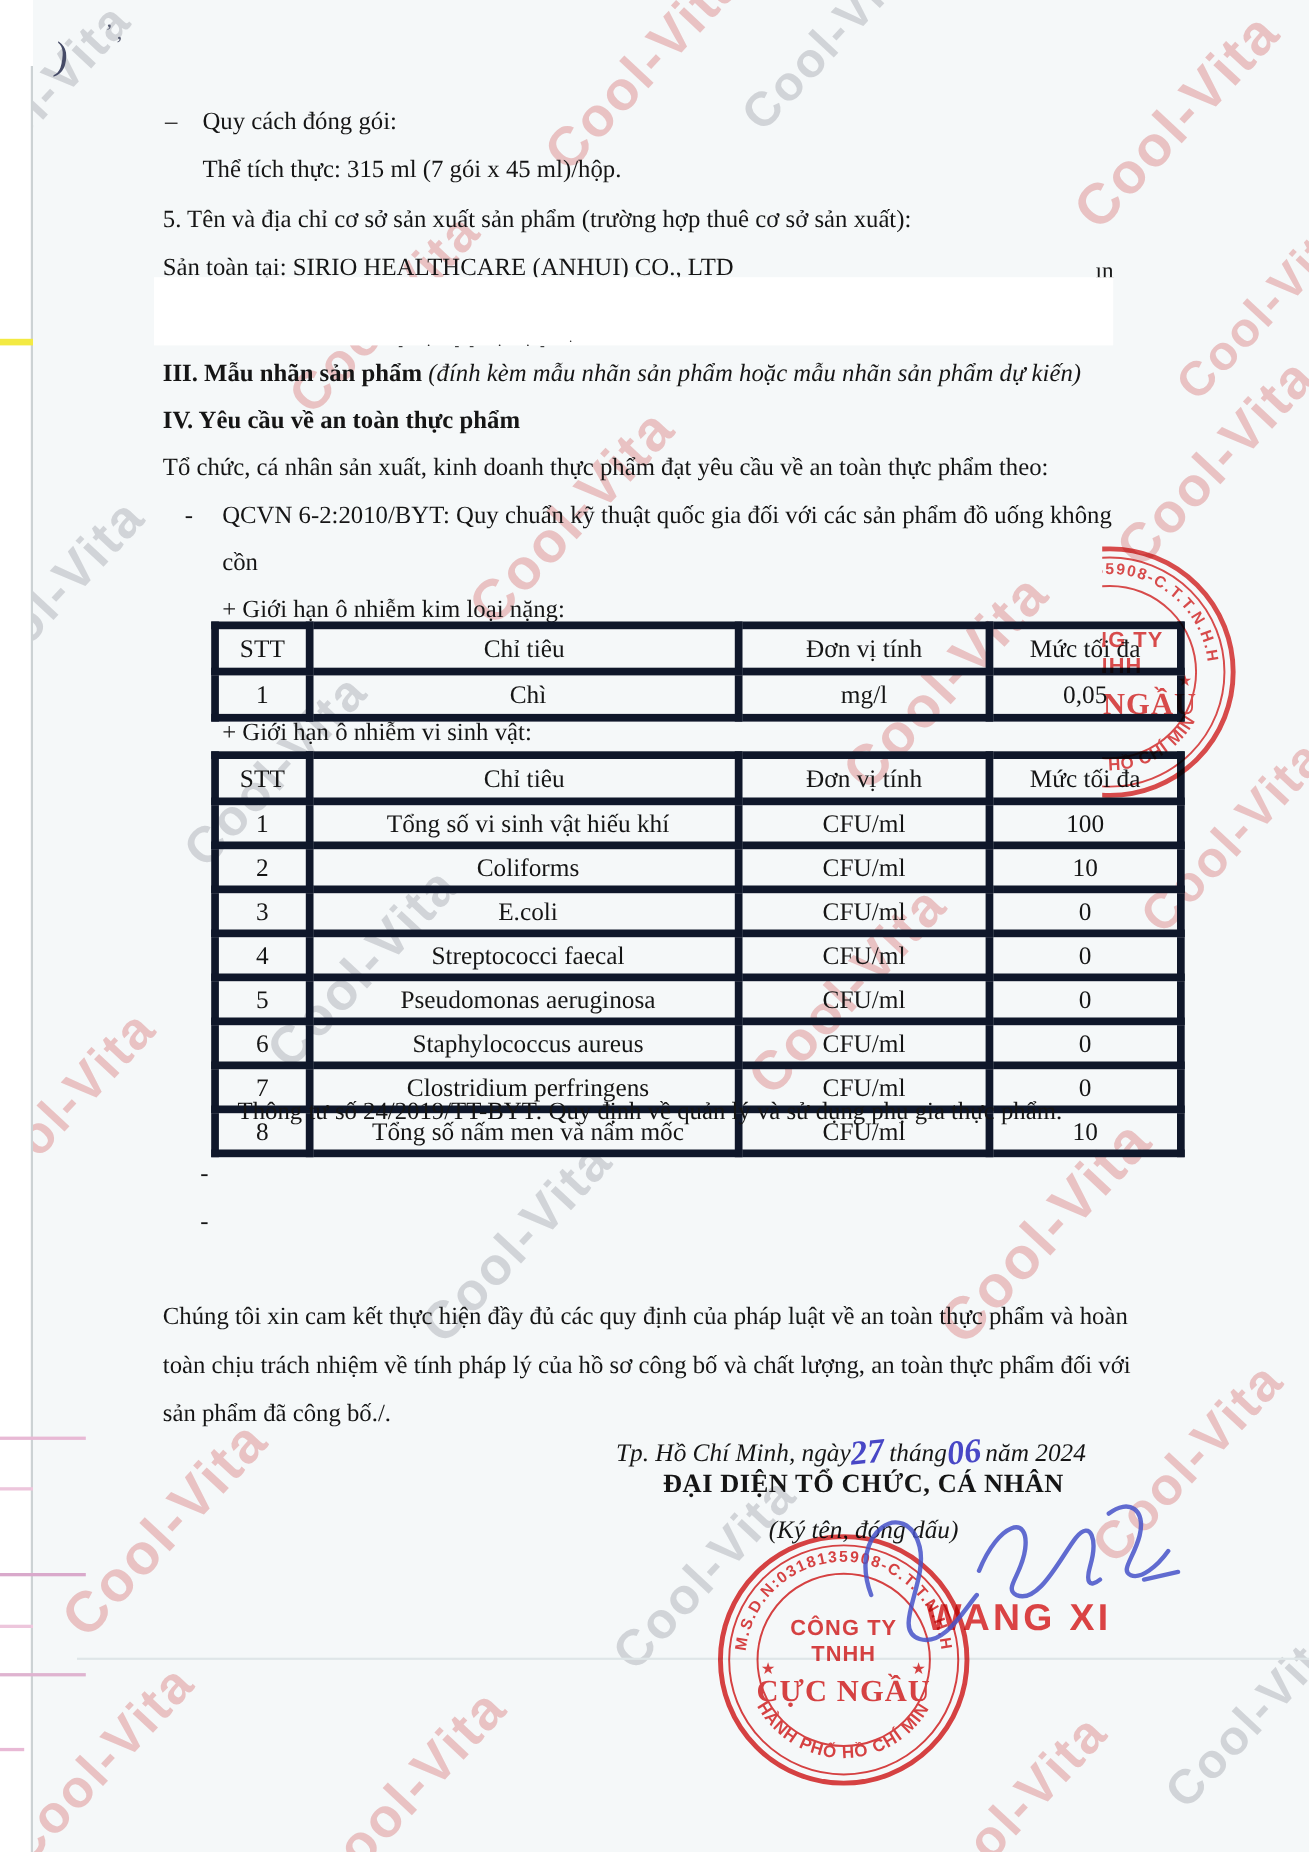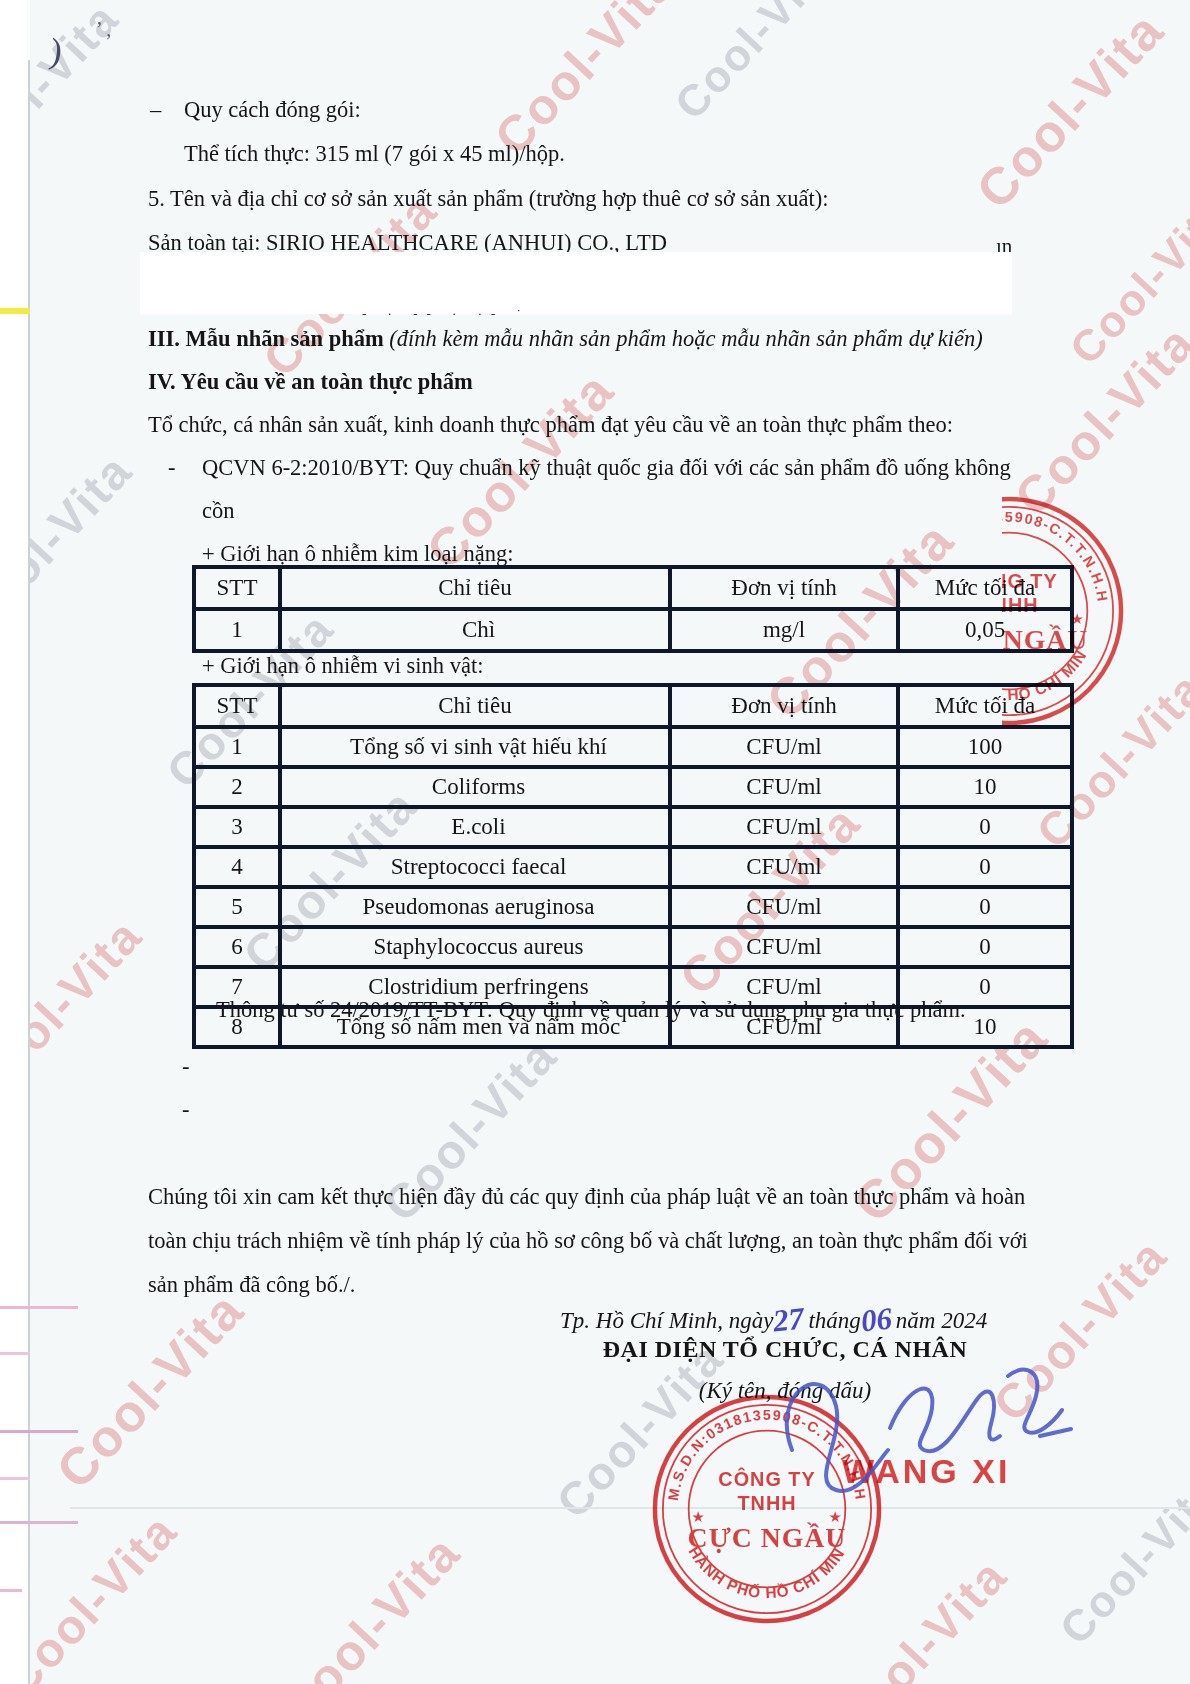--- a/index.html
+++ b/index.html
@@ -18,21 +18,21 @@
   .wm.pink{color:rgba(219,136,136,.48);}
   .wm.gray{color:rgba(146,151,158,.36);}
   
   .line{position:absolute; z-index:2; white-space:nowrap; font-size:22.5px; line-height:1.25;}
   .b{font-weight:bold;}
   .i{font-style:italic;}
   .caption{font-size:22.5px;}
   
   .tblwrap{position:absolute; z-index:2; left:192px;}
   table{border-collapse:collapse; table-layout:fixed; width:878px; background:transparent;}
-  th,td{border:4px solid #0f172a; font-weight:normal; font-size:23px; text-align:center; padding:0 6px; overflow:hidden;}
+  th,td{border:7px solid #0f172a; font-weight:normal; font-size:23px; text-align:center; padding:0 6px; overflow:hidden;}
   td.name{text-align:center; padding-left:13px;}
   #metal-table tr{height:42px;}
   #micro-table thead tr{height:42px;}
   #micro-table tbody tr{height:40px;}
   
   .redact{position:absolute; z-index:3; background:#ffffff;}
   .leftstrip{position:absolute; z-index:2; left:0; top:0; width:30px; height:1684px; background:#ffffff;}
   .vline{position:absolute; z-index:2; left:28px; top:60px; width:2px; height:1624px; background:#ccd2d4;}
   .faintline{position:absolute; z-index:2; background:#dfe6e8;}
   .tick{position:absolute; z-index:4; height:3px;}

